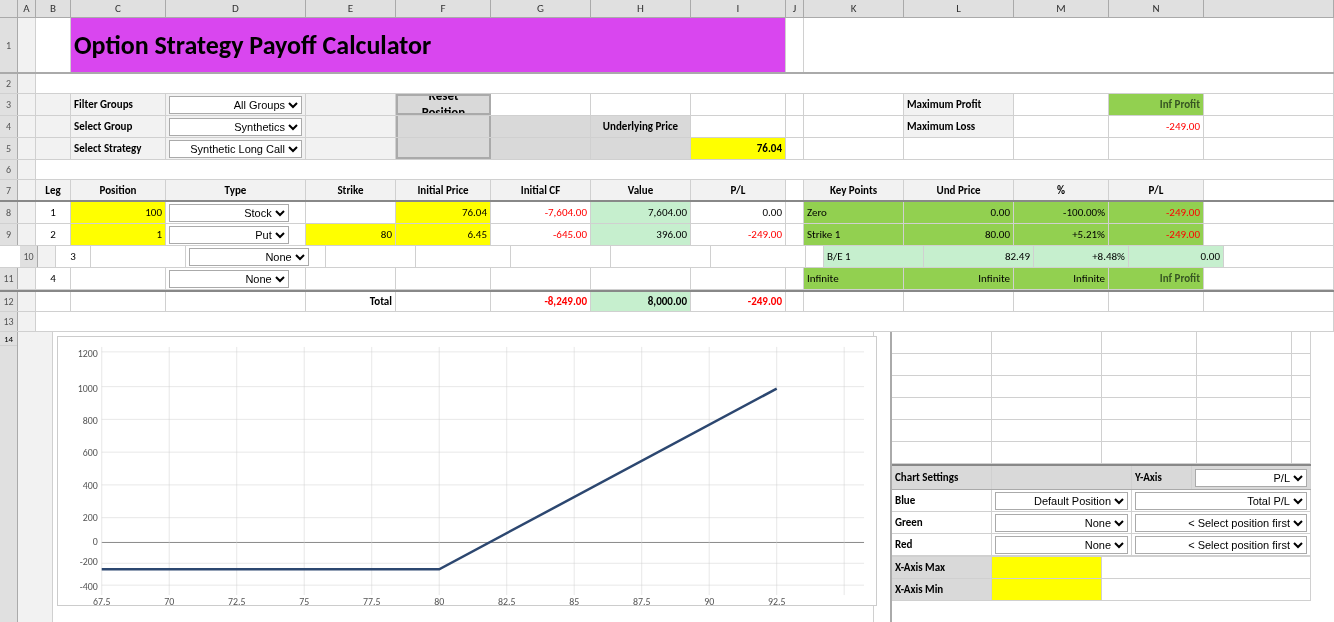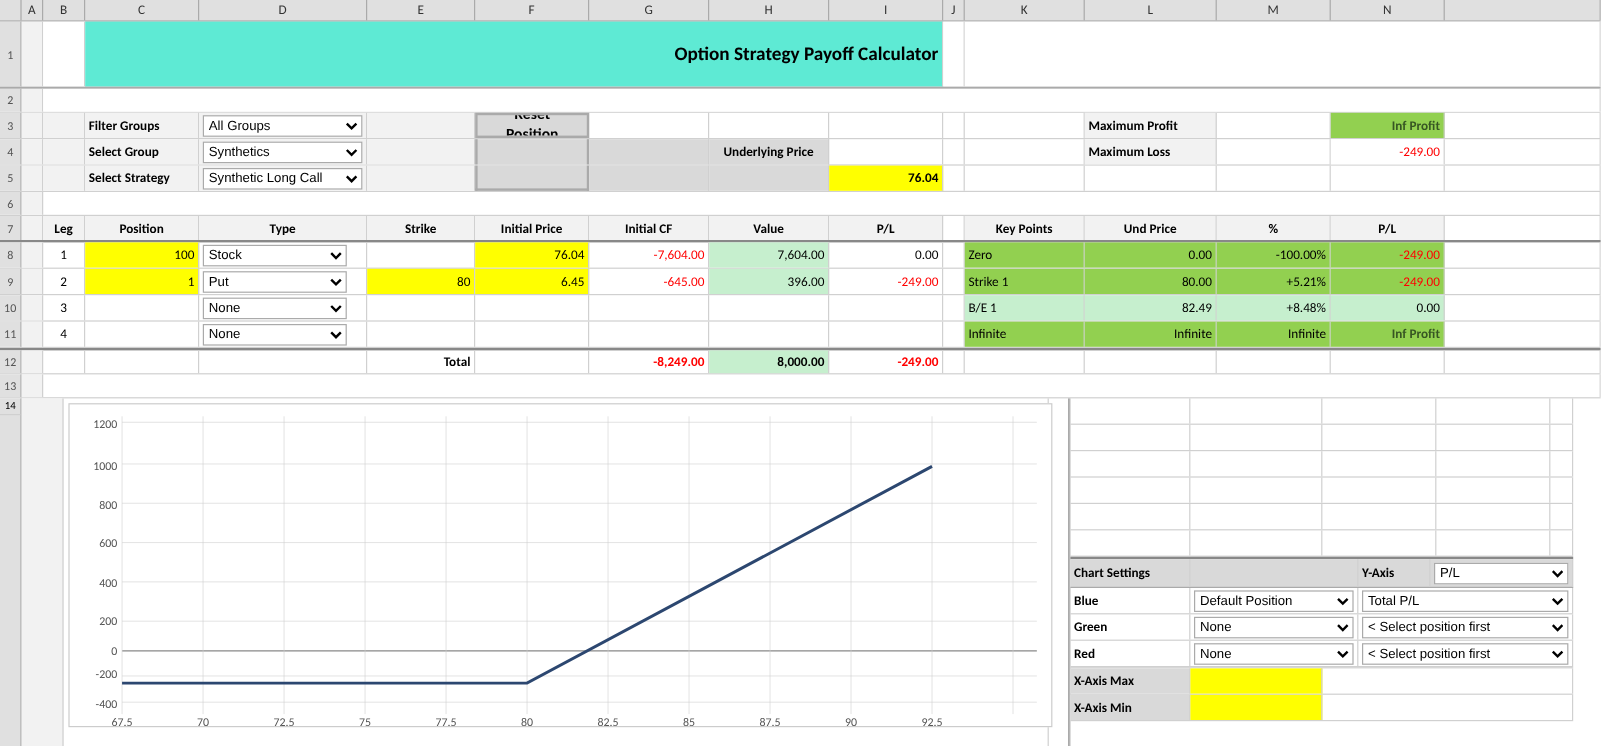--- a/index.html
+++ b/index.html
@@ -20,21 +20,21 @@
     .cell-bold { font-weight: bold; }
 
     
     .bg-gray-light { background: #f2f2f2; }
     .bg-green { background: #92d050; }
     .bg-green-light { background: #c6efce; }
     .bg-yellow { background: #ffff00; }
     .text-red { color: #ff0000; }
 
     
-    select { font-size: 11px; border: 1px solid #aaa; background: white; height: 18px; width: 100%; }
+    select { font-size: 11px; border: 1px solid #aaa; background: white; height: 18px; width: 100%; text-align: right; }
 
     .col-A { width: 18px; min-width: 18px; }
     .col-B { width: 35px; min-width: 35px; }
     .col-C { width: 95px; min-width: 95px; }
     .col-D { width: 140px; min-width: 140px; }
     .col-E { width: 90px; min-width: 90px; }
     .col-F { width: 95px; min-width: 95px; }
     .col-G { width: 100px; min-width: 100px; }
     .col-H { width: 100px; min-width: 100px; }
     .col-I { width: 95px; min-width: 95px; }
@@ -72,21 +72,21 @@
     <div class="col-header col-N">N</div>
     <div class="col-header col-rest"></div>
   </div>
 
   <div class="sheet-row" style="height:56px; border-bottom:2px solid #aaa;">
     <div class="row-num">1</div>
 
     <div class="cell col-A bg-gray-light"></div>
 
     <div class="cell col-B" style="background:#fff;"></div>
-    <div class="cell" style="width:calc(95px + 140px + 90px + 95px + 100px + 100px + 95px); background:#5eead4; font-size:16px; font-weight:bold;justify-content:flex-end;">
+    <div class="cell" style="width:calc(95px + 140px + 90px + 95px + 100px + 100px + 95px); background:#d946ef; font-size:26px; font-weight:bold;">
       <span>Option Strategy Payoff Calculator</span>
     </div>
 
     <div class="cell col-J" style="background:#fff;"></div>
 
     <div class="cell col-rest" style="background:#fff;"></div>
   </div>
 
   <div class="sheet-row" style="height:14px;">
     <div class="row-num">2</div>
@@ -256,21 +256,21 @@
     <div class="cell col-I text-red cell-right">-249.00</div>
     <div class="cell col-J"></div>
 
     <div class="cell col-K bg-green">Strike 1</div>
     <div class="cell col-L bg-green cell-right">80.00</div>
     <div class="cell col-M bg-green cell-right">+5.21%</div>
     <div class="cell col-N bg-green text-red cell-right">-249.00</div>
     <div class="cell col-rest"></div>
   </div>
 
-  <div class="sheet-row" style="height:22px;">
+  <div class="sheet-row" style="height:22px;padding-left:20px;">
     <div class="row-num">10</div>
     <div class="cell col-A bg-gray-light"></div>
     <div class="cell col-B cell-center">3</div>
     <div class="cell col-C cell-right"></div>
     <div class="cell col-D">
       <select style="width:90%;">
         <option>None</option>
       </select>
     </div>
     <div class="cell col-E cell-right"></div>

